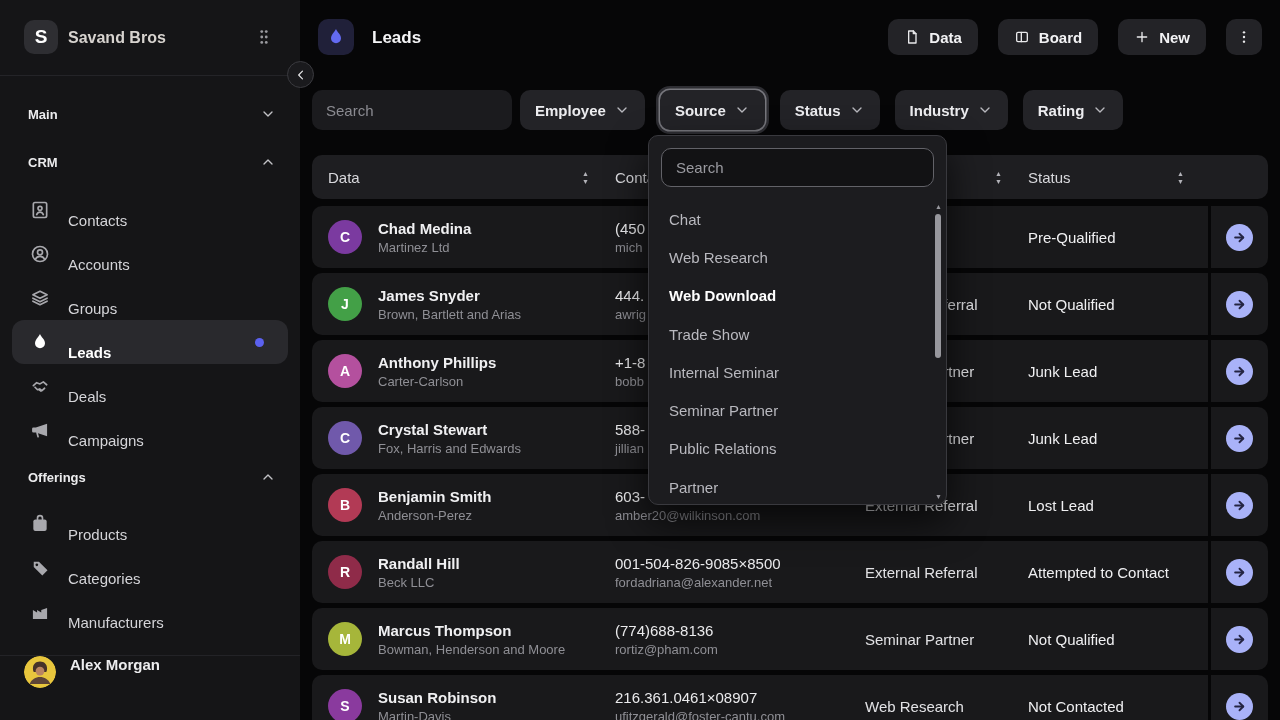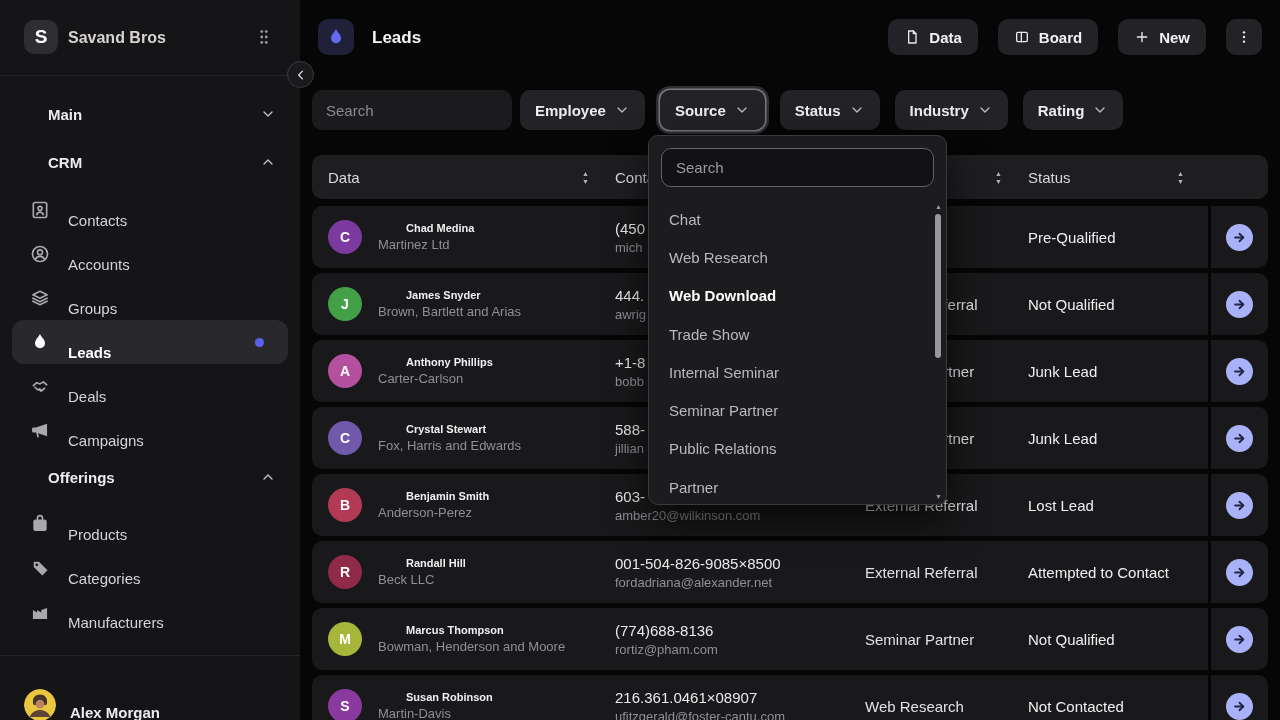--- a/index.html
+++ b/index.html
@@ -12,35 +12,35 @@
   .sb-header{position:absolute;left:0;top:0;width:300px;height:75px;border-bottom:1px solid #242428;}
   .logo-tile{position:absolute;left:24px;top:20px;width:34px;height:34px;border-radius:10px;
     background:#2e2e32;display:flex;align-items:center;justify-content:center;
     font-size:19px;font-weight:700;color:#fff;}
   .brand-name{position:absolute;left:68px;top:0;height:75px;display:flex;align-items:center;
     font-size:16px;font-weight:600;color:#d7d3cf;}
   .grid-btn{position:absolute;right:26px;top:27px;width:20px;height:20px;color:#9a9a9f;background:none;border:none;padding:0;cursor:pointer;}
 
   .section{position:absolute;left:28px;width:248px;height:44px;display:flex;align-items:center;
     justify-content:space-between;cursor:pointer;}
-  .sec-label{font-size:15px;font-weight:700;color:#ececee;margin-left:20px;}
+  .sec-label{font-size:13px;font-weight:700;color:#ececee;}
   .sec-chev{width:16px;height:16px;color:#c2c2c6;}
 
   .navlist{position:absolute;left:0;right:0;}
   .nav-item{position:relative;height:44px;margin:0 12px;border-radius:12px;display:flex;
     align-items:center;padding-left:18px;gap:18px;cursor:pointer;box-sizing:border-box;}
   .nav-icon{width:20px;height:20px;color:#a8a8ad;flex:0 0 20px;}
   .nav-label{font-size:15px;font-weight:500;color:#d4d4d8;margin-top:21px;}
   .nav-item.active{background:#29292d;}
   .nav-item.active .nav-label{color:#fff;font-weight:700;}
   .nav-item.active .nav-icon{color:#fff;}
   .nav-dot{display:none;position:absolute;right:24px;top:18px;width:9px;height:9px;border-radius:50%;background:#5b61ef;}
 
   .sb-user{position:absolute;left:0;right:0;top:655px;height:65px;border-top:1px solid #232327;
-    display:flex;align-items:flex-end;gap:14px;padding-left:24px;cursor:pointer;}
+    display:flex;align-items:flex-start;gap:14px;padding-left:24px;cursor:pointer;}
   .user-avatar{width:32px;height:32px;border-radius:50%;overflow:hidden;flex:0 0 32px;}
   .user-name{font-size:15px;font-weight:600;color:#ececee;}
 
   .collapse-btn{position:absolute;left:287px;top:61px;width:27px;height:27px;border-radius:50%;
     background:#1a1a1d;border:1px solid #3a3a3f;color:#e8e8ea;display:flex;align-items:center;
     justify-content:center;z-index:20;cursor:pointer;padding:0;}
   .collapse-btn .icon{width:14px;height:14px;}
 
   
   .tb-icon{position:absolute;left:318px;top:19px;width:36px;height:36px;border-radius:10px;
@@ -82,21 +82,21 @@
     font-size:7px;gap:1px;cursor:pointer;}
   .sort::before{content:"▲";}
   .sort::after{content:"▼";}
 
   .row{height:62px;background:#19191b;margin-bottom:5px;cursor:pointer;}
   .cell{display:flex;}
   .c1{align-items:center;gap:16px;}
   .avatar{width:34px;height:34px;border-radius:50%;display:flex;align-items:center;justify-content:center;
     font-size:14px;font-weight:700;color:#fff;flex:0 0 34px;}
   .who{display:flex;flex-direction:column;gap:3px;}
-  .nm{font-size:11px;font-weight:600;color:#f0f0f2;margin-left:28px;}
+  .nm{font-size:15px;font-weight:600;color:#f0f0f2;}
   .co{font-size:13px;color:#8f8f95;}
   .c2{flex-direction:column;justify-content:center;gap:3px;}
   .ph{font-size:15px;color:#eaeaec;}
   .em{font-size:13px;color:#8f8f95;}
   .c3{align-items:center;font-size:15px;color:#e2e2e5;}
   .c4{align-items:center;font-size:15px;color:#f0f0f2;}
   .c5{align-items:center;justify-content:center;border-left:3px solid #060607;}
   .go-btn{width:27px;height:27px;border-radius:50%;background:#a9b2f8;border:none;display:flex;
     align-items:center;justify-content:center;cursor:pointer;padding:0;}
   .go-btn .icon{width:15px;height:15px;color:#242442;}

